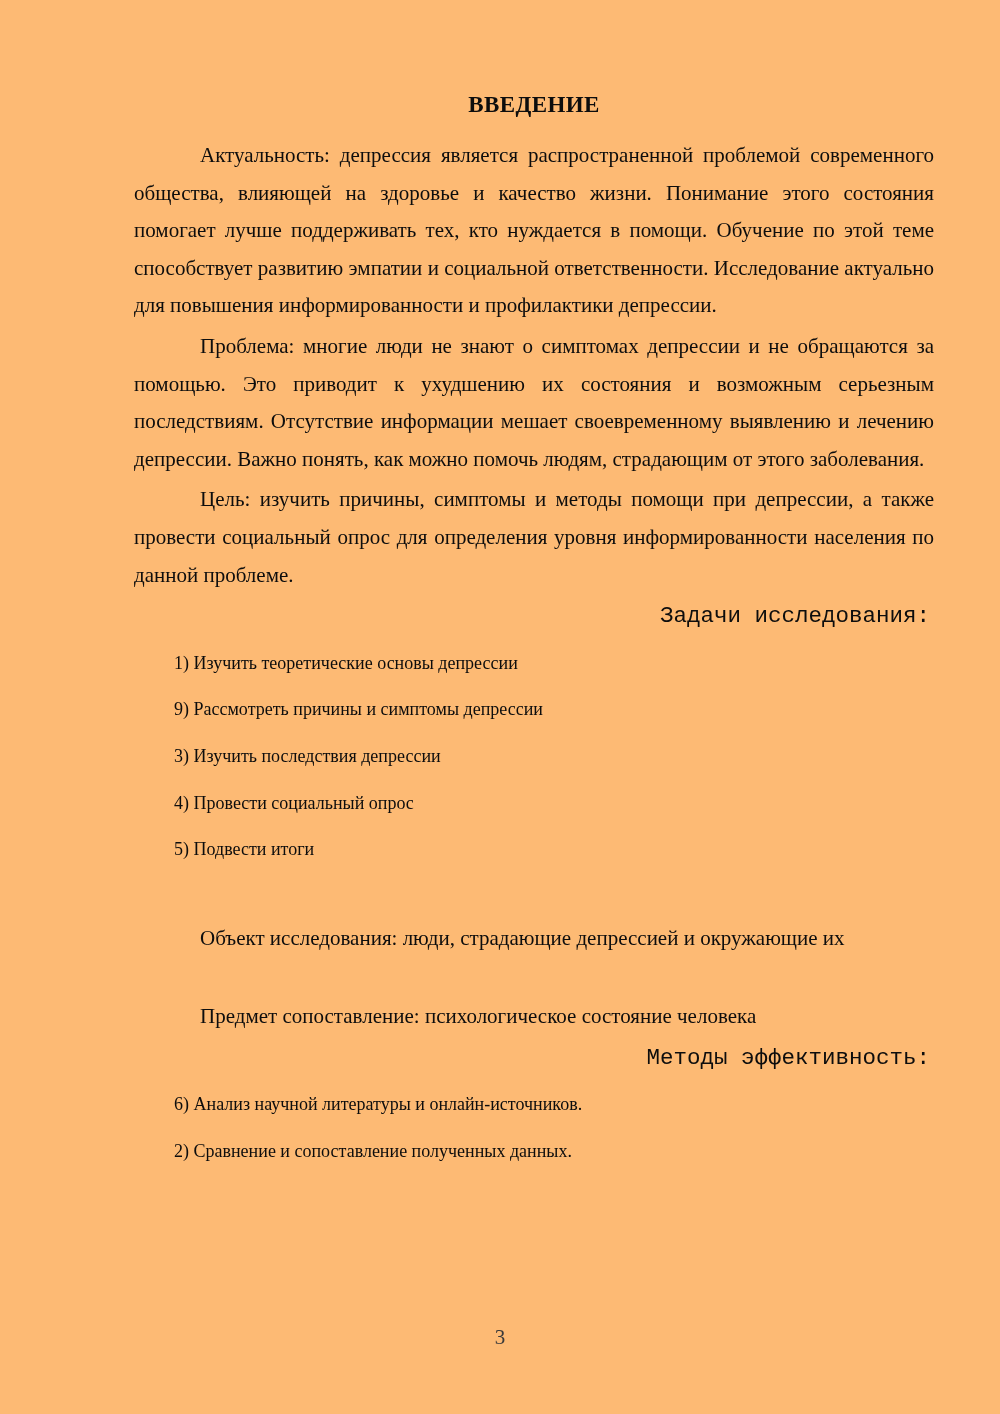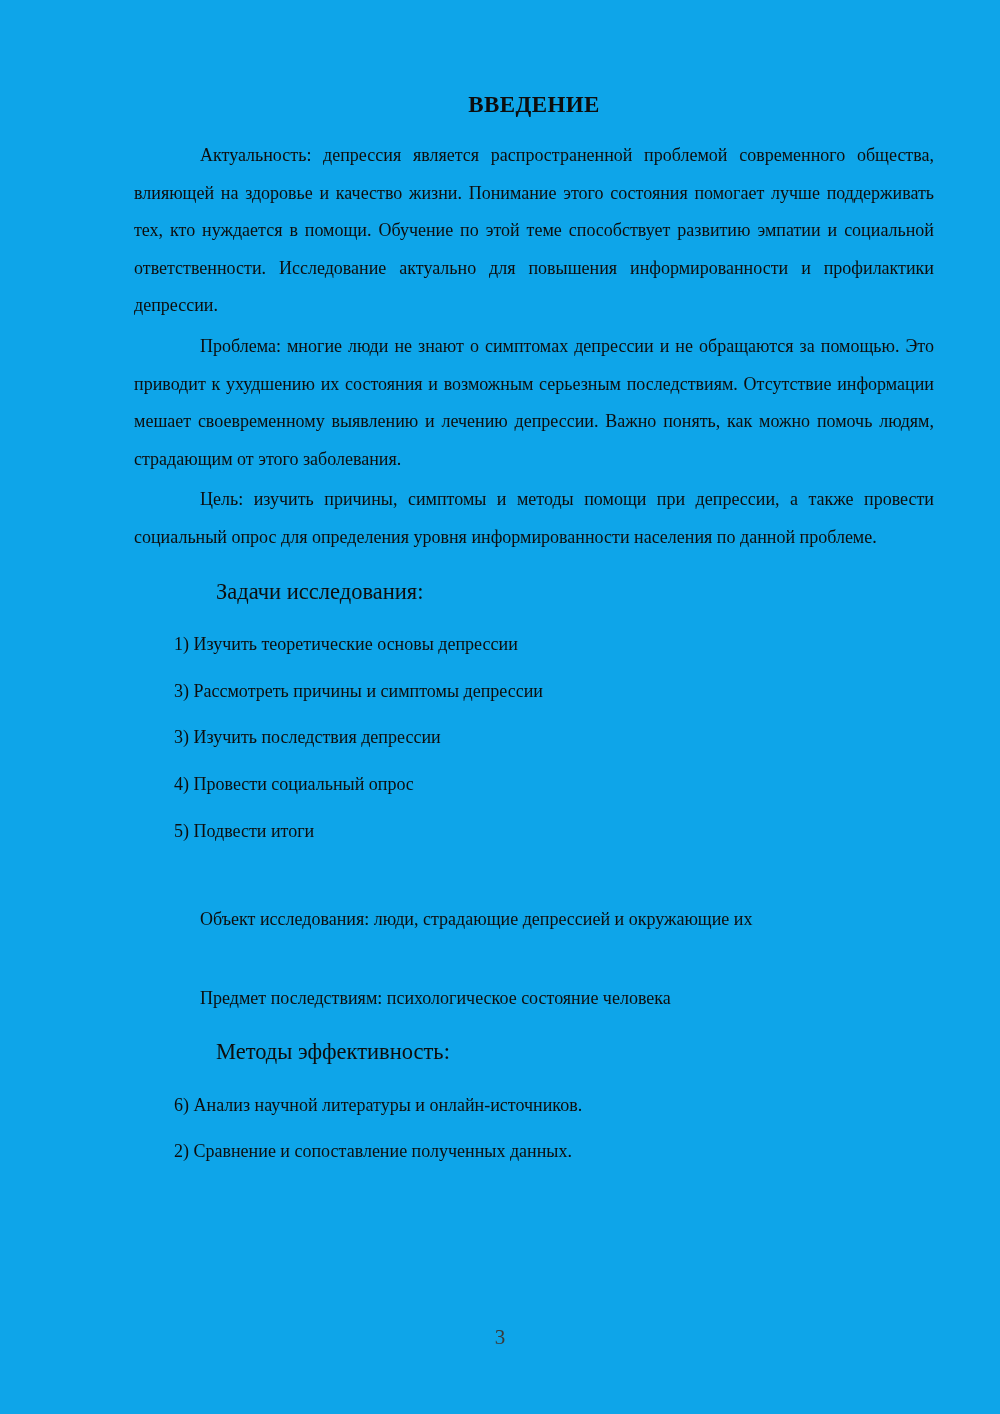--- a/index.html
+++ b/index.html
@@ -13,60 +13,61 @@
     height: 1414px;
     position: relative;
     font-family: "Liberation Serif", "DejaVu Serif", serif;
     color: #0d0d0d;
     overflow: hidden;
   }
 
   .page {
     position: absolute;
     inset: 0;
-    background: #0ea5e9;
+    background: #fdba74;
   }
 
   .content {
     position: absolute;
     left: 134px;
     top: 86px;
     width: 800px;
   }
 
   .doc-title {
     font-size: 23px;
     font-weight: bold;
     text-align: center;
     letter-spacing: 0.4px;
     line-height: 37px;
     margin: 0 0 14px 0;
   }
 
   .para {
-    font-size: 18px;
+    font-size: 21px;
     line-height: 37.6px;
     text-align: justify;
     text-justify: inter-word;
     text-indent: 66px;
     margin: 0 0 3px 0;
     hyphens: none;
   }
 
   .para.left {
     text-align: left;
     margin-top: 41px;
   }
 
   .list-heading {
     font-size: 22.5px;
     line-height: 37.6px;
     text-indent: 66px;
-    text-align: left;
-    margin: 16px;
+    text-align: right;
+    margin: 4px;
+    font-family: Liberation Mono, monospace;
   }
 
   .num-list {
     list-style: none;
     margin: 0;
     padding: 0;
   }
 
   .num-list li {
     font-size: 18px;
@@ -103,31 +104,31 @@
     <p class="para">Актуальность: депрессия является распространенной проблемой современного общества, влияющей на здоровье и качество жизни. Понимание этого состояния помогает лучше поддерживать тех, кто нуждается в помощи. Обучение по этой теме способствует развитию эмпатии и социальной ответственности. Исследование актуально для повышения информированности и профилактики депрессии.</p>
 
     <p class="para">Проблема: многие люди не знают о симптомах депрессии и не обращаются за помощью. Это приводит к ухудшению их состояния и возможным серьезным последствиям. Отсутствие информации мешает своевременному выявлению и лечению депрессии. Важно понять, как можно помочь людям, страдающим от этого заболевания.</p>
 
     <p class="para">Цель: изучить причины, симптомы и методы помощи при депрессии, а также провести социальный опрос для определения уровня информированности населения по данной проблеме.</p>
 
     <p class="list-heading">Задачи исследования:</p>
 
     <ol class="num-list">
       <li>1) Изучить теоретические основы депрессии</li>
-      <li>3) Рассмотреть причины и симптомы депрессии</li>
+      <li>9) Рассмотреть причины и симптомы депрессии</li>
       <li>3) Изучить последствия депрессии</li>
       <li>4) Провести социальный опрос</li>
       <li>5) Подвести итоги</li>
     </ol>
 
     <div class="block-gap"></div>
 
     <p class="para left">Объект исследования: люди, страдающие депрессией и окружающие их</p>
 
-    <p class="para left">Предмет последствиям: психологическое состояние человека</p>
+    <p class="para left">Предмет сопоставление: психологическое состояние человека</p>
 
 
     <p class="list-heading">Методы эффективность:</p>
 
     <ol class="num-list">
       <li>6) Анализ научной литературы и онлайн-источников.</li>
       <li>2) Сравнение и сопоставление полученных данных.</li>
     </ol>
 
   </div>

